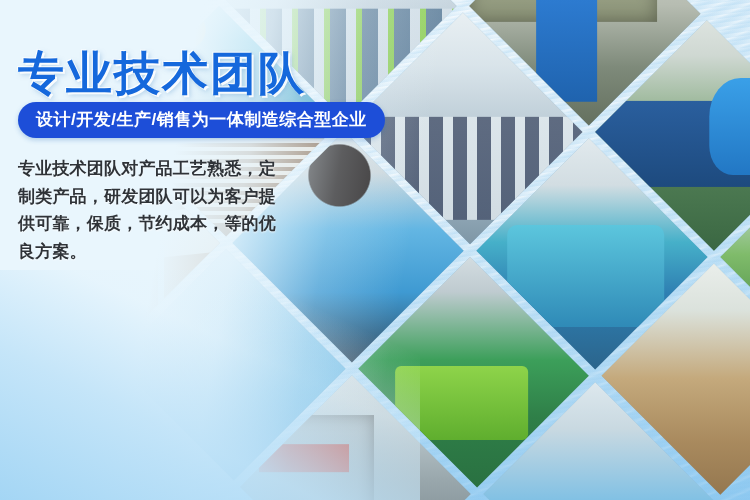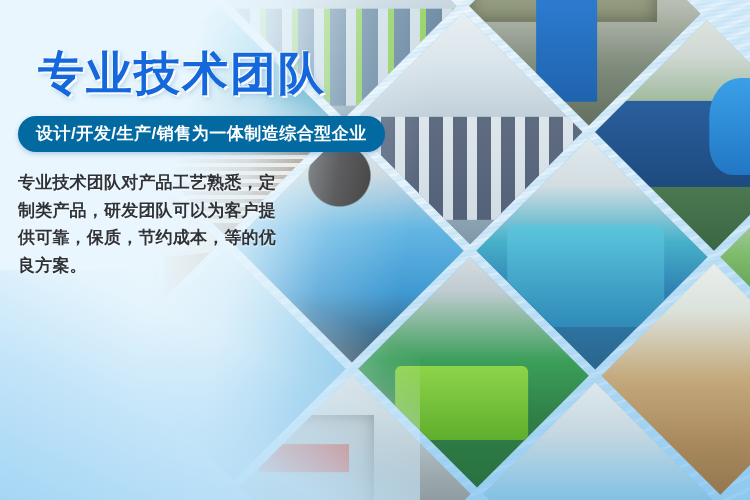--- a/index.html
+++ b/index.html
@@ -217,21 +217,21 @@
     left: 18px;
     top: 46px;
     width: 470px;
   }
   .headline {
     margin: 0;
     line-height: 1.0;
     white-space: nowrap;
   }
   .hl-line1 { display: block; height: 62px; }
-  .hl-line2 { display: block; height: 52px; margin-top: 4px; margin-left: 20px; }
+  .hl-line2 { display: block; height: 52px; margin-top: 4px; }
 
   .num {
     font-size: 56px;
     font-weight: 700;
     font-style: italic;
     letter-spacing: 1px;
     color: #1568dc;
     text-shadow:
        2px 2px 0 rgba(255,255,255,.95),
       -1px -1px 0 rgba(255,255,255,.9),
@@ -254,23 +254,22 @@
     color: #1568dc;
     letter-spacing: 2px;
     text-shadow:
        2px 2px 0 rgba(255,255,255,.9),
       -1px -1px 0 rgba(255,255,255,.85),
        3px 3px 5px rgba(120,170,215,.5);
   }
 
   .pill {
     display: inline-block;
-    margin-top: 14px;
     padding: 6px 18px 7px;
-    background: #0369a1;
+    background: #1d4ed8;
     color: #ffffff;
     font-size: 17px;
     font-weight: 700;
     letter-spacing: .5px;
     border-radius: 18px;
     white-space: nowrap;
     box-shadow: 0 2px 5px rgba(30,100,180,.28);
   }
 
   .body-copy {

